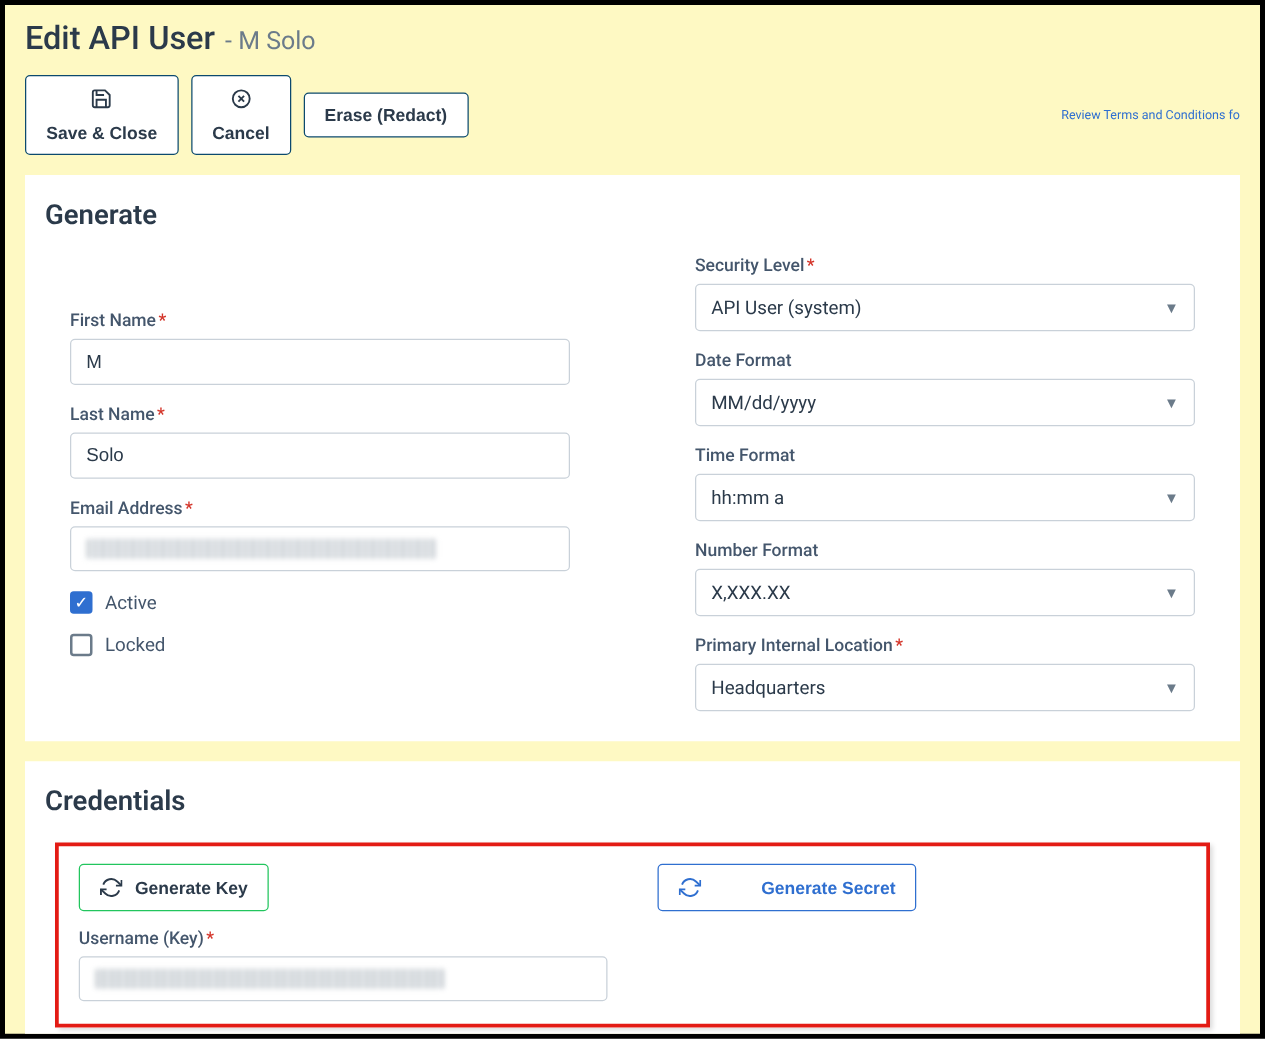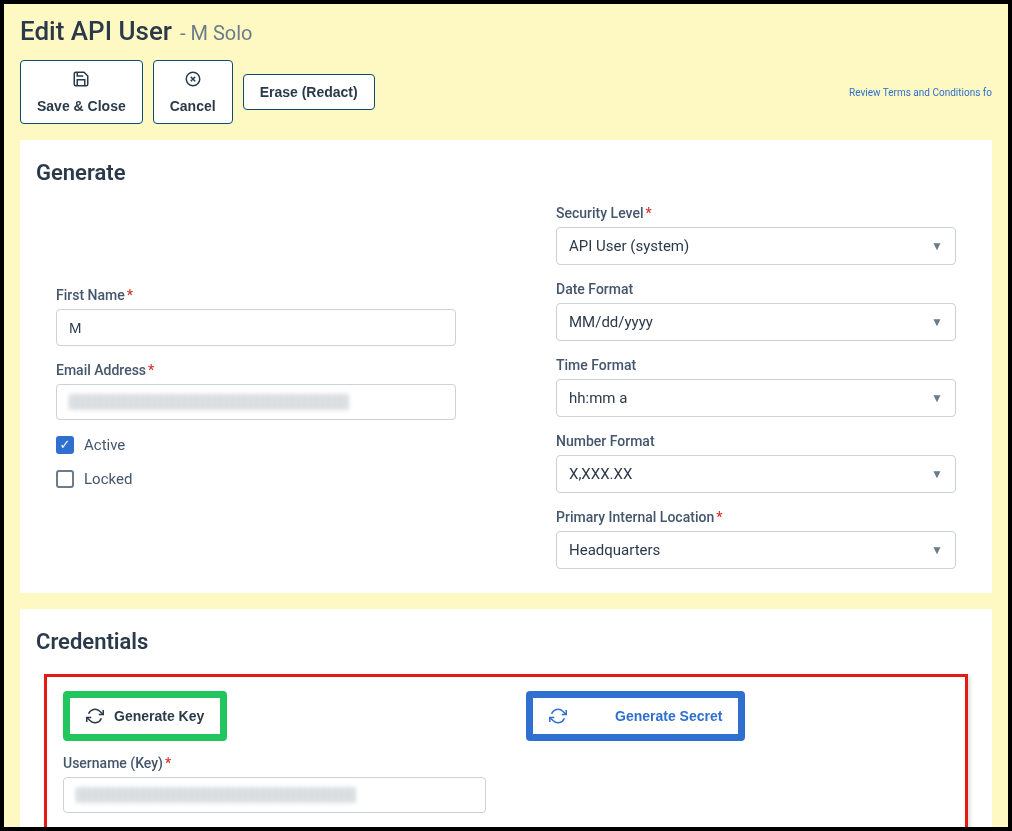--- a/index.html
+++ b/index.html
@@ -149,21 +149,21 @@
       gap: 40px;
       box-shadow: 2px 2px 4px rgba(0,0,0,0.15);
     }
     .cred-col { flex: 1; display:flex; flex-direction:column; gap:14px; }
     .gen-btn {
       display: inline-flex;
       align-self: flex-start;
       align-items: center;
       gap: 10px;
       background: #fff;
-      border: 7px solid #22c55e;
+      border: 1px solid #22c55e;
       border-radius: 4px;
       padding: 9px 16px;
       font-size: 14px;
       font-weight: 600;
       color: #2b3a4a;
       cursor: pointer;
     }
     .gen-btn.primary {
       border-color: #2f6fd0;
       color: #2f6fd0;
@@ -212,20 +212,24 @@
 
   <div class="panel">
     <div class="section-title">Generate</div>
     <div class="two-col">
       <div class="col">
         <div>
           <label class="field-label"><span>First Name</span><span class="req">*</span></label>
           <input class="text-input" value="M" style="">
         </div>
         <div>
+          <label class="field-label"><span>Last Name</span><span class="req">*</span></label>
+          <input class="text-input" value="Solo" style="">
+        </div>
+        <div>
           <label class="field-label"><span>Email Address</span><span class="req">*</span></label>
           <div class="text-input">
               <div class="redacted"></div>
             </div>
         </div>
         <div class="checkbox-row">
           <span class="checkbox checked">✓</span>
           <span>Active</span>
         </div>
         <div class="checkbox-row">

